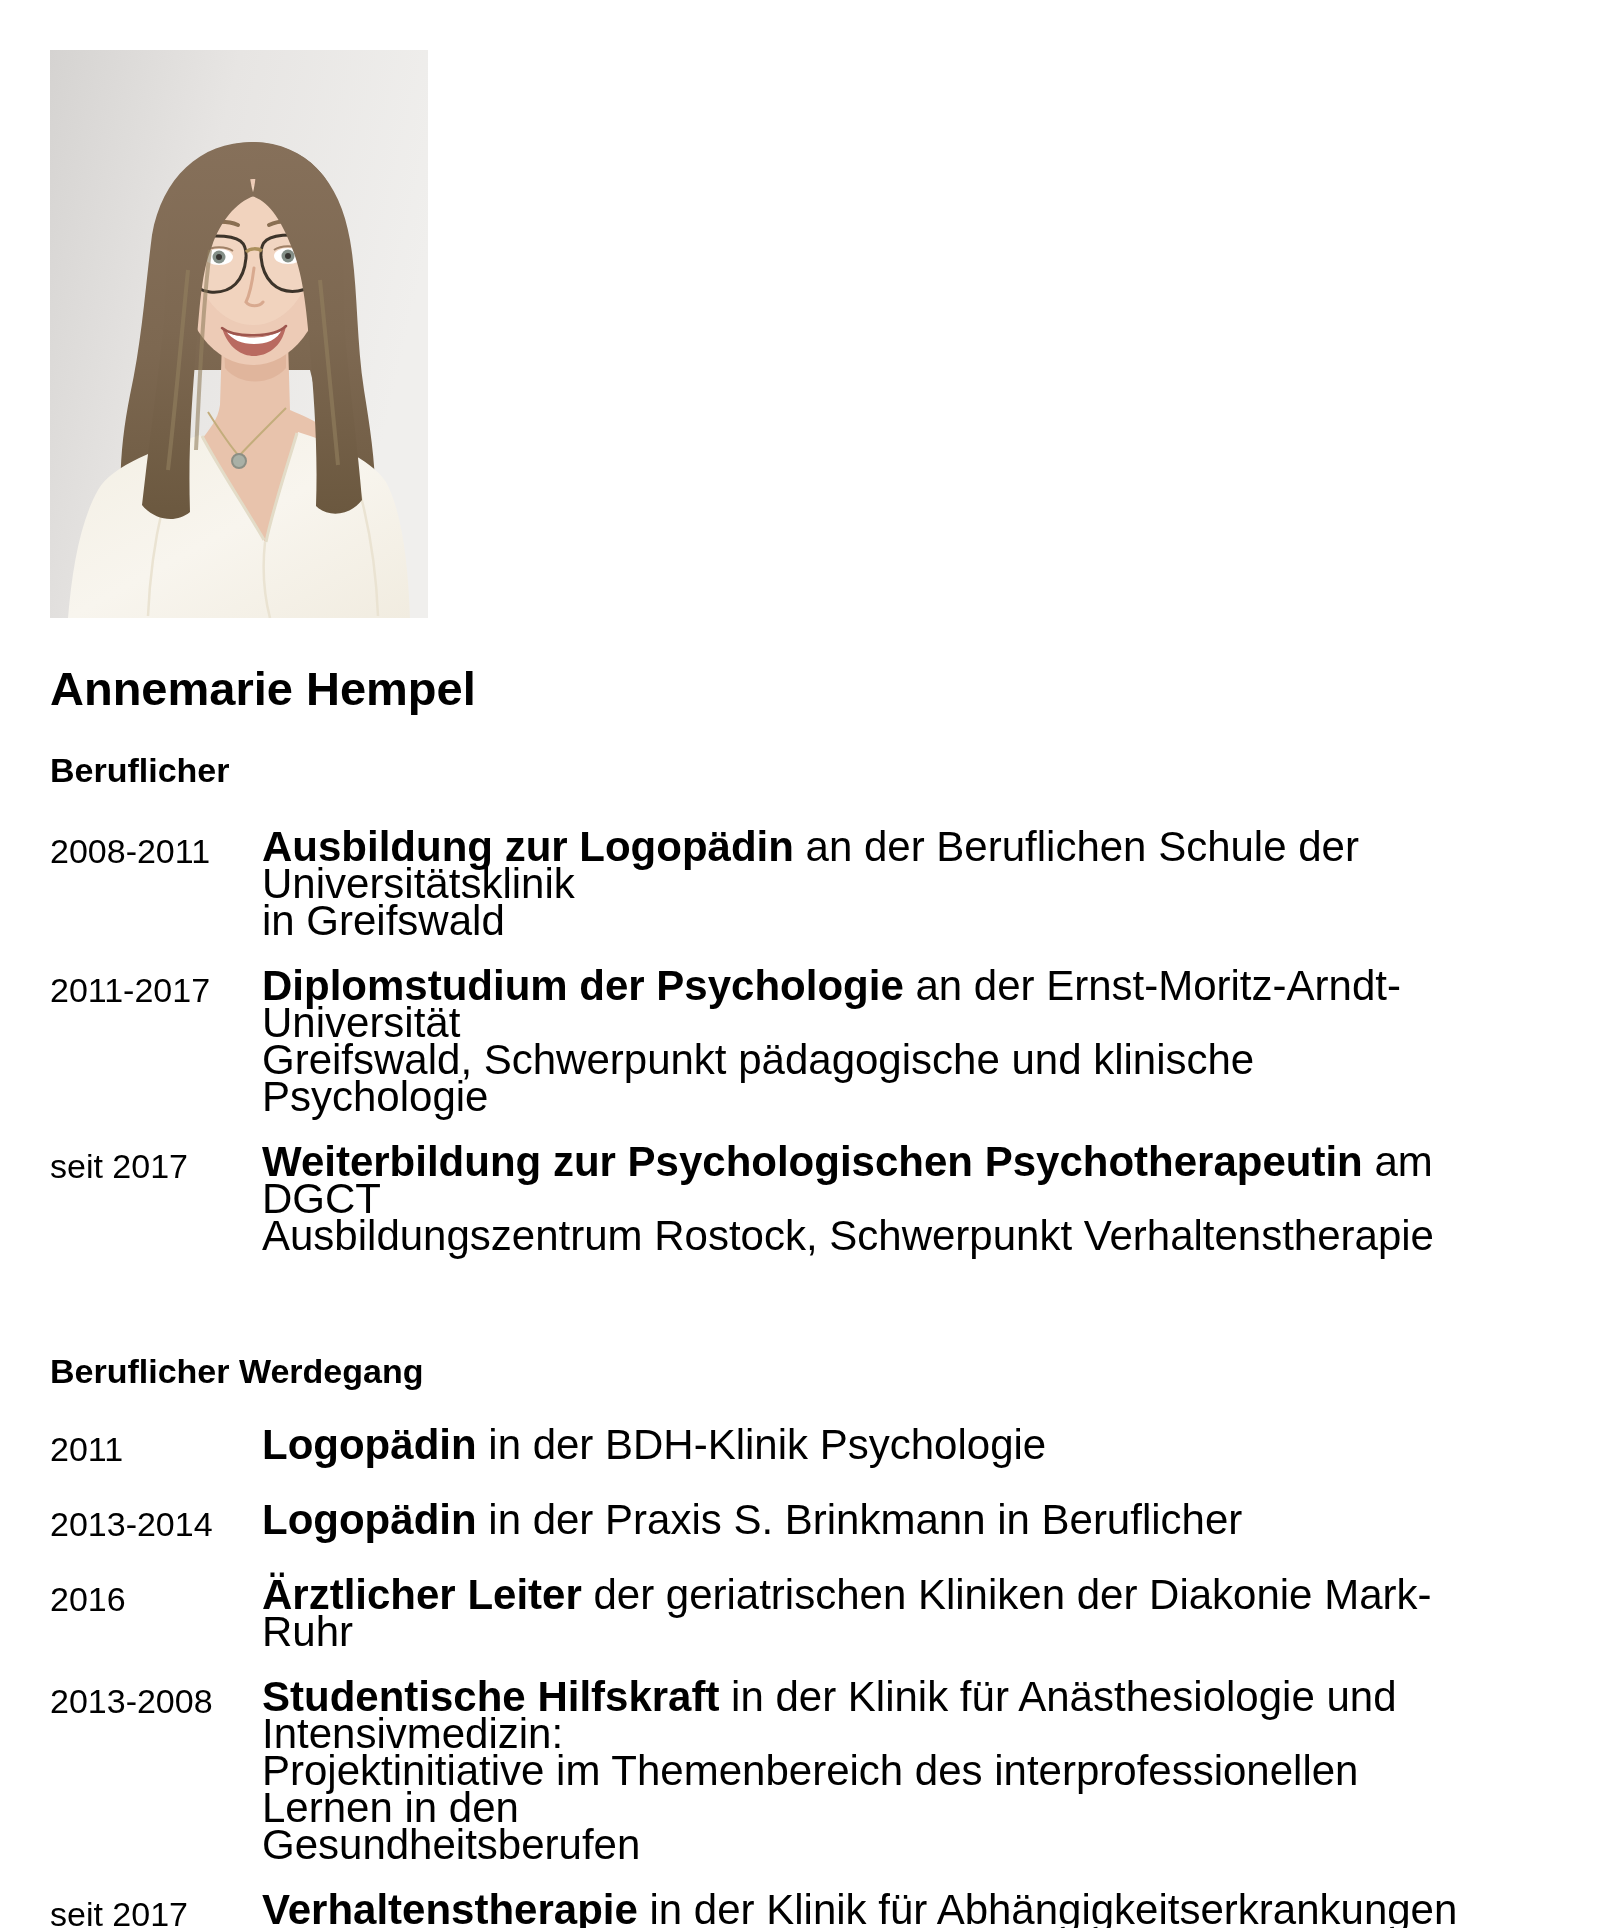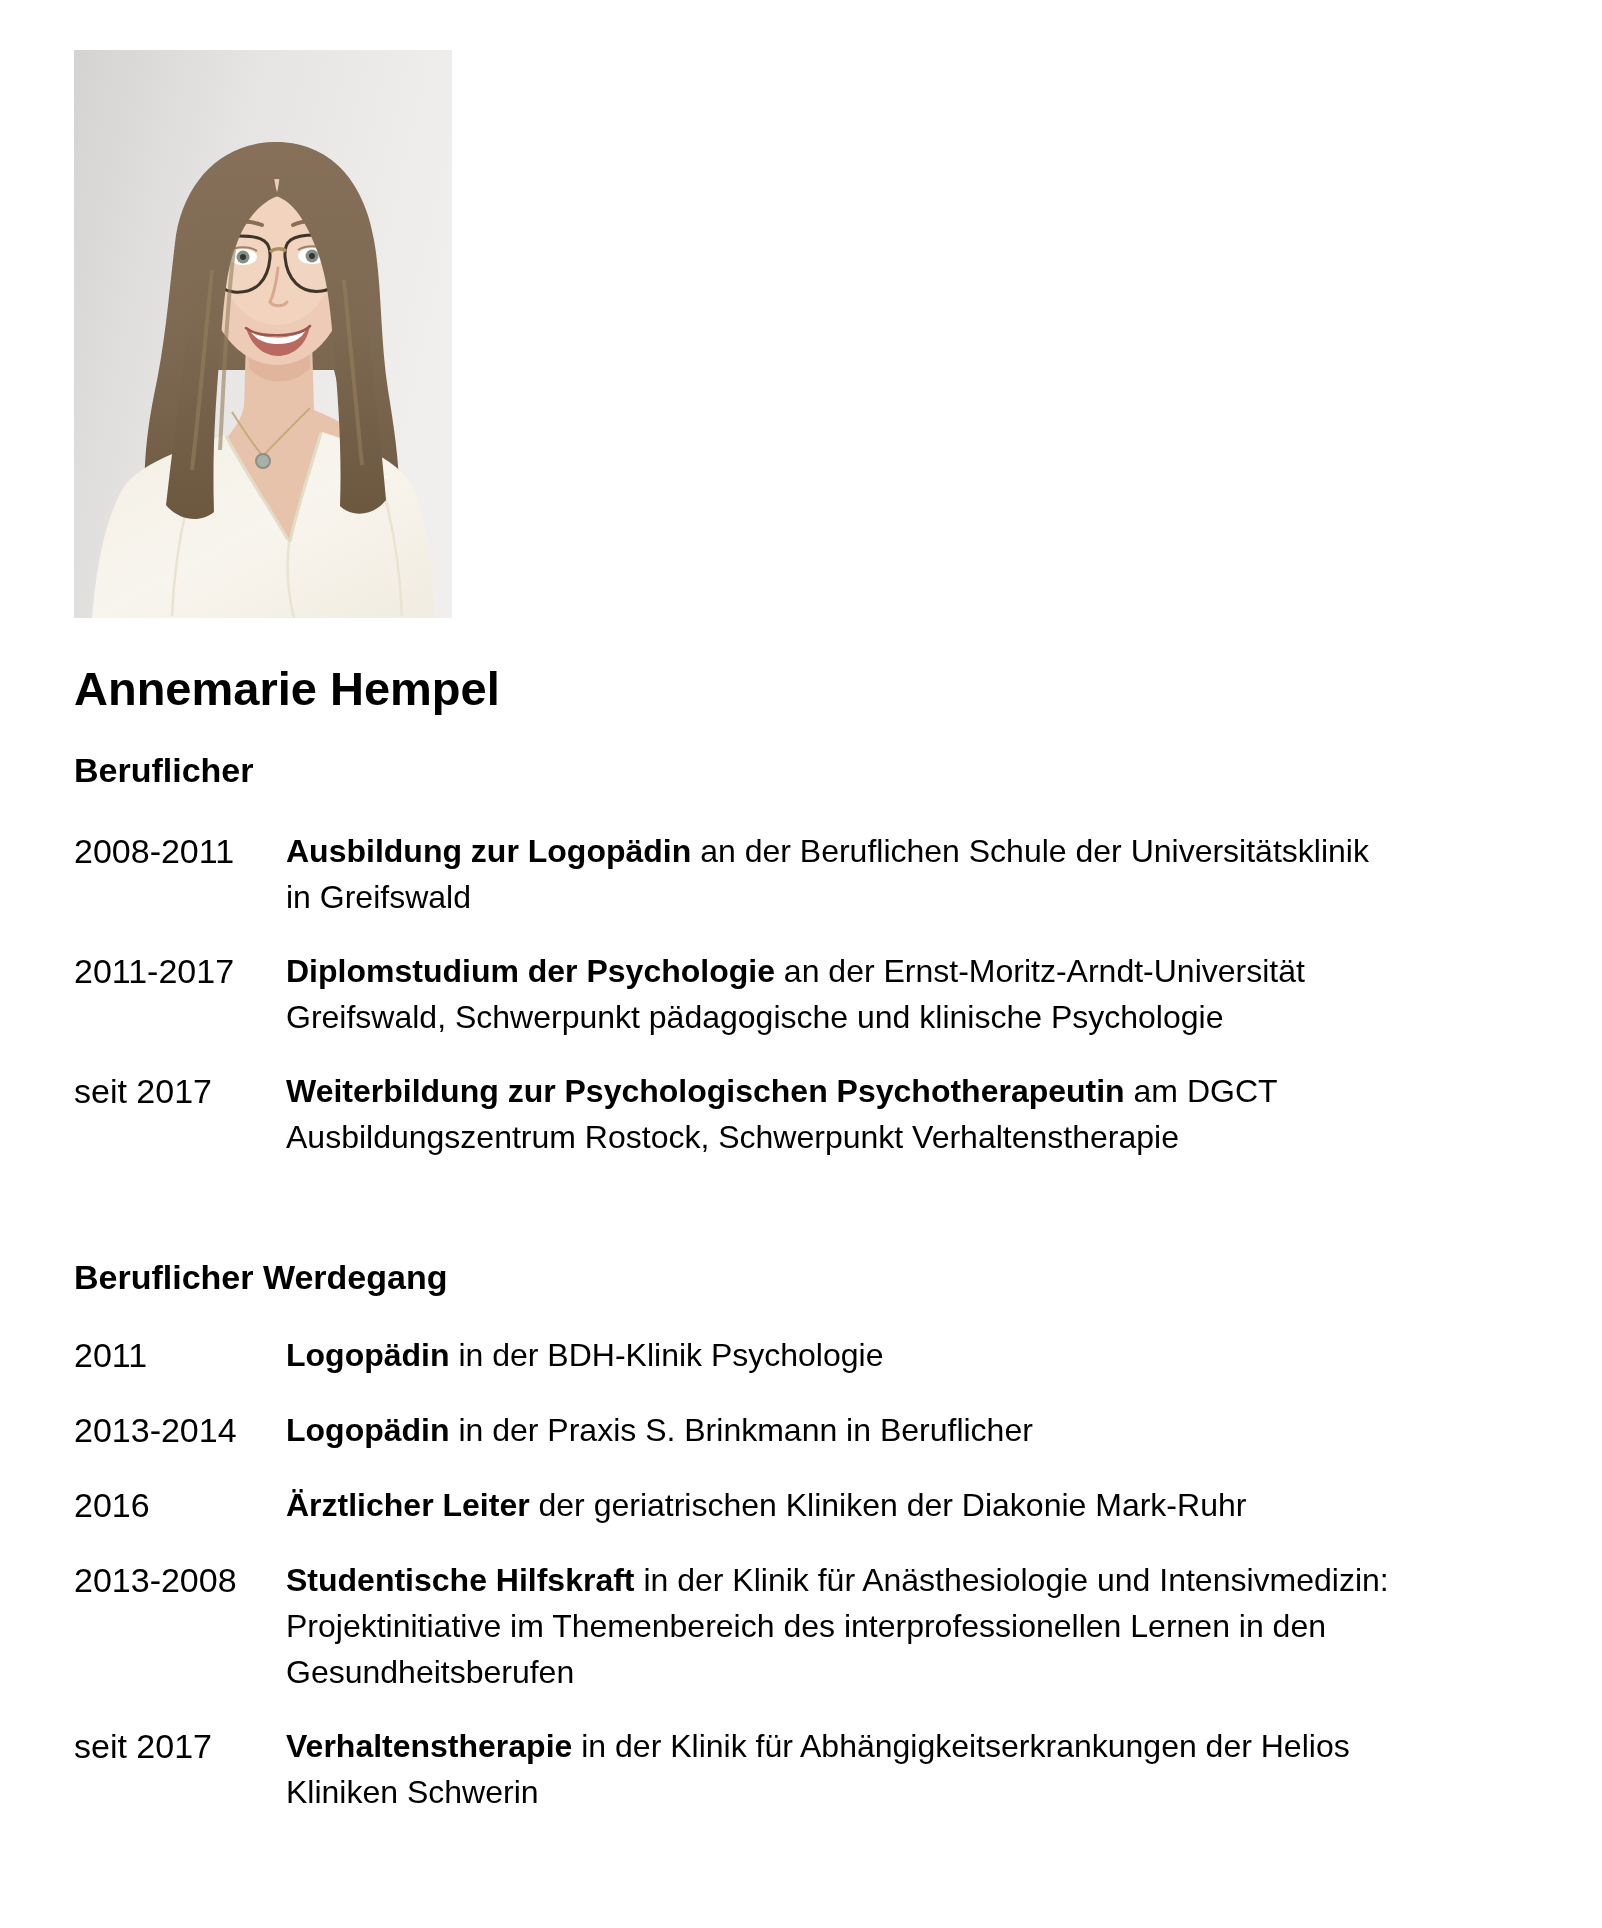--- a/index.html
+++ b/index.html
@@ -8,21 +8,20 @@
     background: #ffffff;
     color: #000000;
     font-family: "Liberation Sans", sans-serif;
     overflow: hidden;
   }
   .page {
     box-sizing: border-box;
     width: 1482px; height: 1928px;
     padding: 50px 21px 0 50px;
     position: relative;
-    margin-left: 24px;
   }
   .photo-frame {
     width: 378px; height: 568px;
     display: block;
     overflow: hidden;
   }
   .photo-frame svg { display: block; }
   .name {
     margin: 47px 0 0 0;
     font-size: 47px;
@@ -44,22 +43,22 @@
     margin-bottom: 28px;
   }
   .entry-date {
     flex: 0 0 212px;
     width: 212px;
     font-size: 34px;
     line-height: 47px;
     white-space: nowrap;
   }
   .entry-desc {
-    font-size: 32px;
-    line-height: 46px;
+    font-size: 42px;
+    line-height: 37px;
     max-width: 1240px;
     white-space: pre-line;
   }
   .entry-title { font-weight: bold; }
 </style>
 </head>
 <body>
 
 <div class="page">
 

